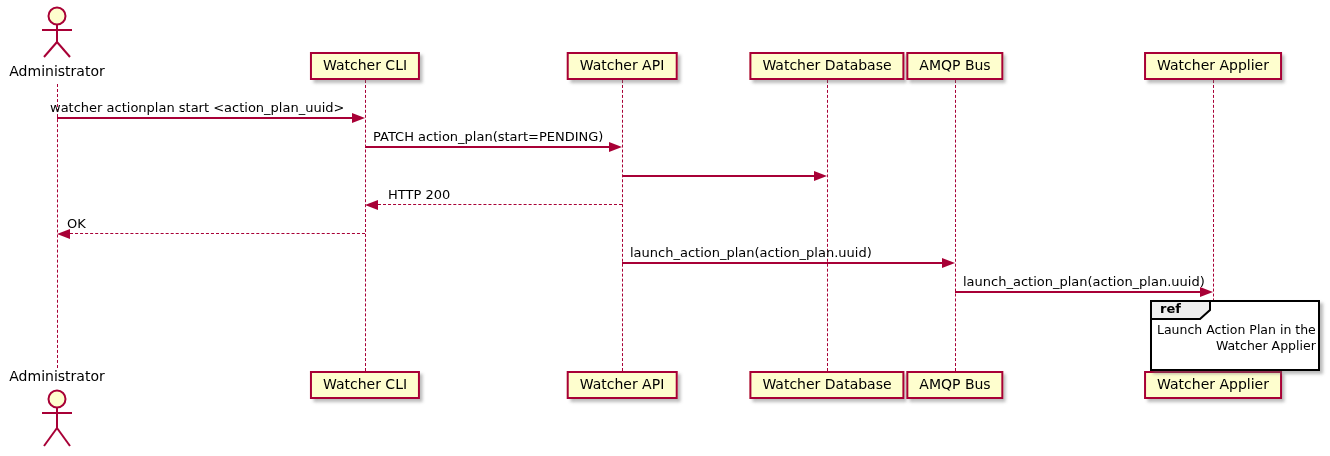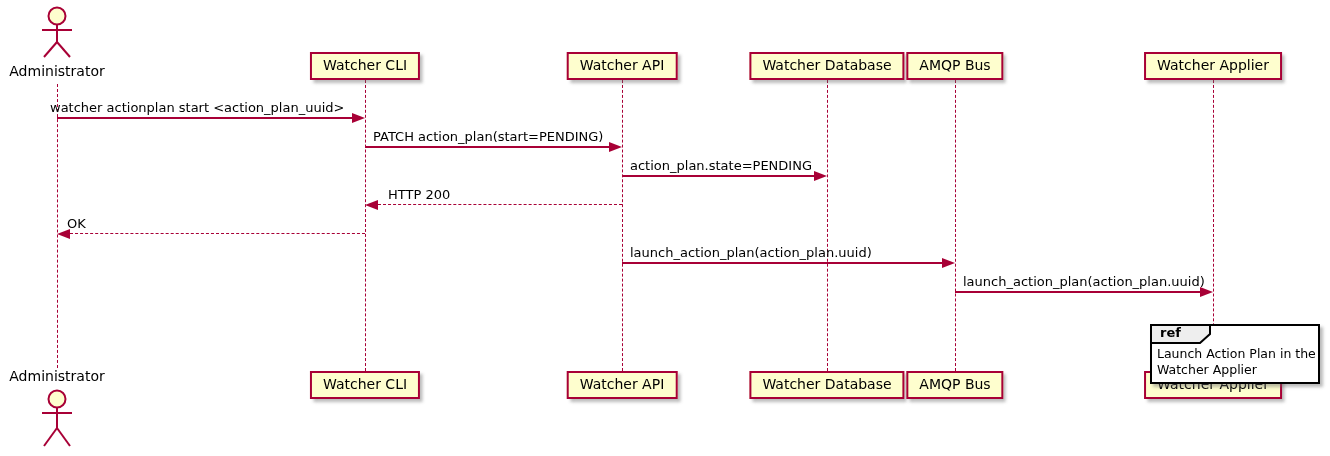--- a/index.html
+++ b/index.html
@@ -8,20 +8,21 @@
     --text:#000000;
     --ref-border:#000000;
     --ref-head:#EEEEEE;
     --bg:#FFFFFF;
   }
   html,body{margin:0;padding:0;background:var(--bg);}
   .canvas{
     position:relative;width:1330px;height:456px;background:var(--bg);
     font-family:"DejaVu Sans","Liberation Sans",sans-serif;color:var(--text);
     overflow:hidden;
+    text-align:right;
   }
   
   .pbox{
     position:absolute;transform:translateX(-50%);
     background:var(--fill);border:2px solid var(--accent);
     height:28px;box-sizing:border-box;line-height:23px;
     padding:0 11px;font-size:14px;white-space:nowrap;
     box-shadow:3px 3px 3px rgba(105,105,105,.45);
     z-index:3;
   }
@@ -42,23 +43,23 @@
   .msg-line.dashed{border-top:1px dashed var(--accent);}
   .arr{position:absolute;width:0;height:0;z-index:2;
        border-top:5px solid transparent;border-bottom:5px solid transparent;}
   .arr.right{border-left:13px solid var(--accent);}
   .arr.left{border-right:13px solid var(--accent);}
   .msg-label{
     position:absolute;font-size:13px;white-space:nowrap;z-index:2;color:var(--text);
   }
   
   .ref-box{
-    position:absolute;left:1150px;top:300px;width:170px;height:60px;
+    position:absolute;left:1150px;top:300px;width:170px;height:71px;
     box-sizing:border-box;background:#fff;border:2px solid var(--ref-border);
-    box-shadow:3px 3px 3px rgba(105,105,105,.45);z-index:4;margin-top:24px;
+    box-shadow:3px 3px 3px rgba(105,105,105,.45);z-index:4;
   }
   .ref-head{position:absolute;left:-2px;top:-2px;width:62px;height:20px;}
   .ref-head svg{display:block;}
   .ref-keyword{
     position:absolute;left:10px;top:1px;font-size:13px;font-weight:bold;color:#000;
   }
   .ref-text{
     position:absolute;left:5px;top:20px;font-size:12.5px;line-height:16px;
     white-space:pre-line;color:#000000;
   }
@@ -93,21 +94,20 @@
   <div class="pbox toprow" style="left:1213px;">Watcher Applier</div>
 
   <div class="msg-label" style="left:50px;top:100px;">watcher actionplan start &lt;action_plan_uuid&gt;</div>
   <div class="msg-line solid" style="left:57px;top:117px;width:296px;"></div>
   <div class="arr right" style="left:352px;top:113px;"></div>
 
   <div class="msg-label" style="left:373px;top:129px;">PATCH action_plan(start=PENDING)</div>
   <div class="msg-line solid" style="left:365px;top:146px;width:245px;"></div>
   <div class="arr right" style="left:609px;top:142px;"></div>
 
-  <div class="msg-label" style="left:630px;top:158px;">action_plan.state=PENDING</div>
   <div class="msg-line solid" style="left:622px;top:175px;width:193px;"></div>
   <div class="arr right" style="left:814px;top:171px;"></div>
 
   <div class="msg-label" style="left:388px;top:187px;">HTTP 200</div>
   <div class="arr left" style="left:365px;top:200px;"></div>
   <div class="msg-line dashed" style="left:378px;top:204px;width:244px;"></div>
 
   <div class="msg-label" style="left:67px;top:216px;">OK</div>
   <div class="arr left" style="left:57px;top:229px;"></div>
   <div class="msg-line dashed" style="left:70px;top:233px;width:295px;"></div>

